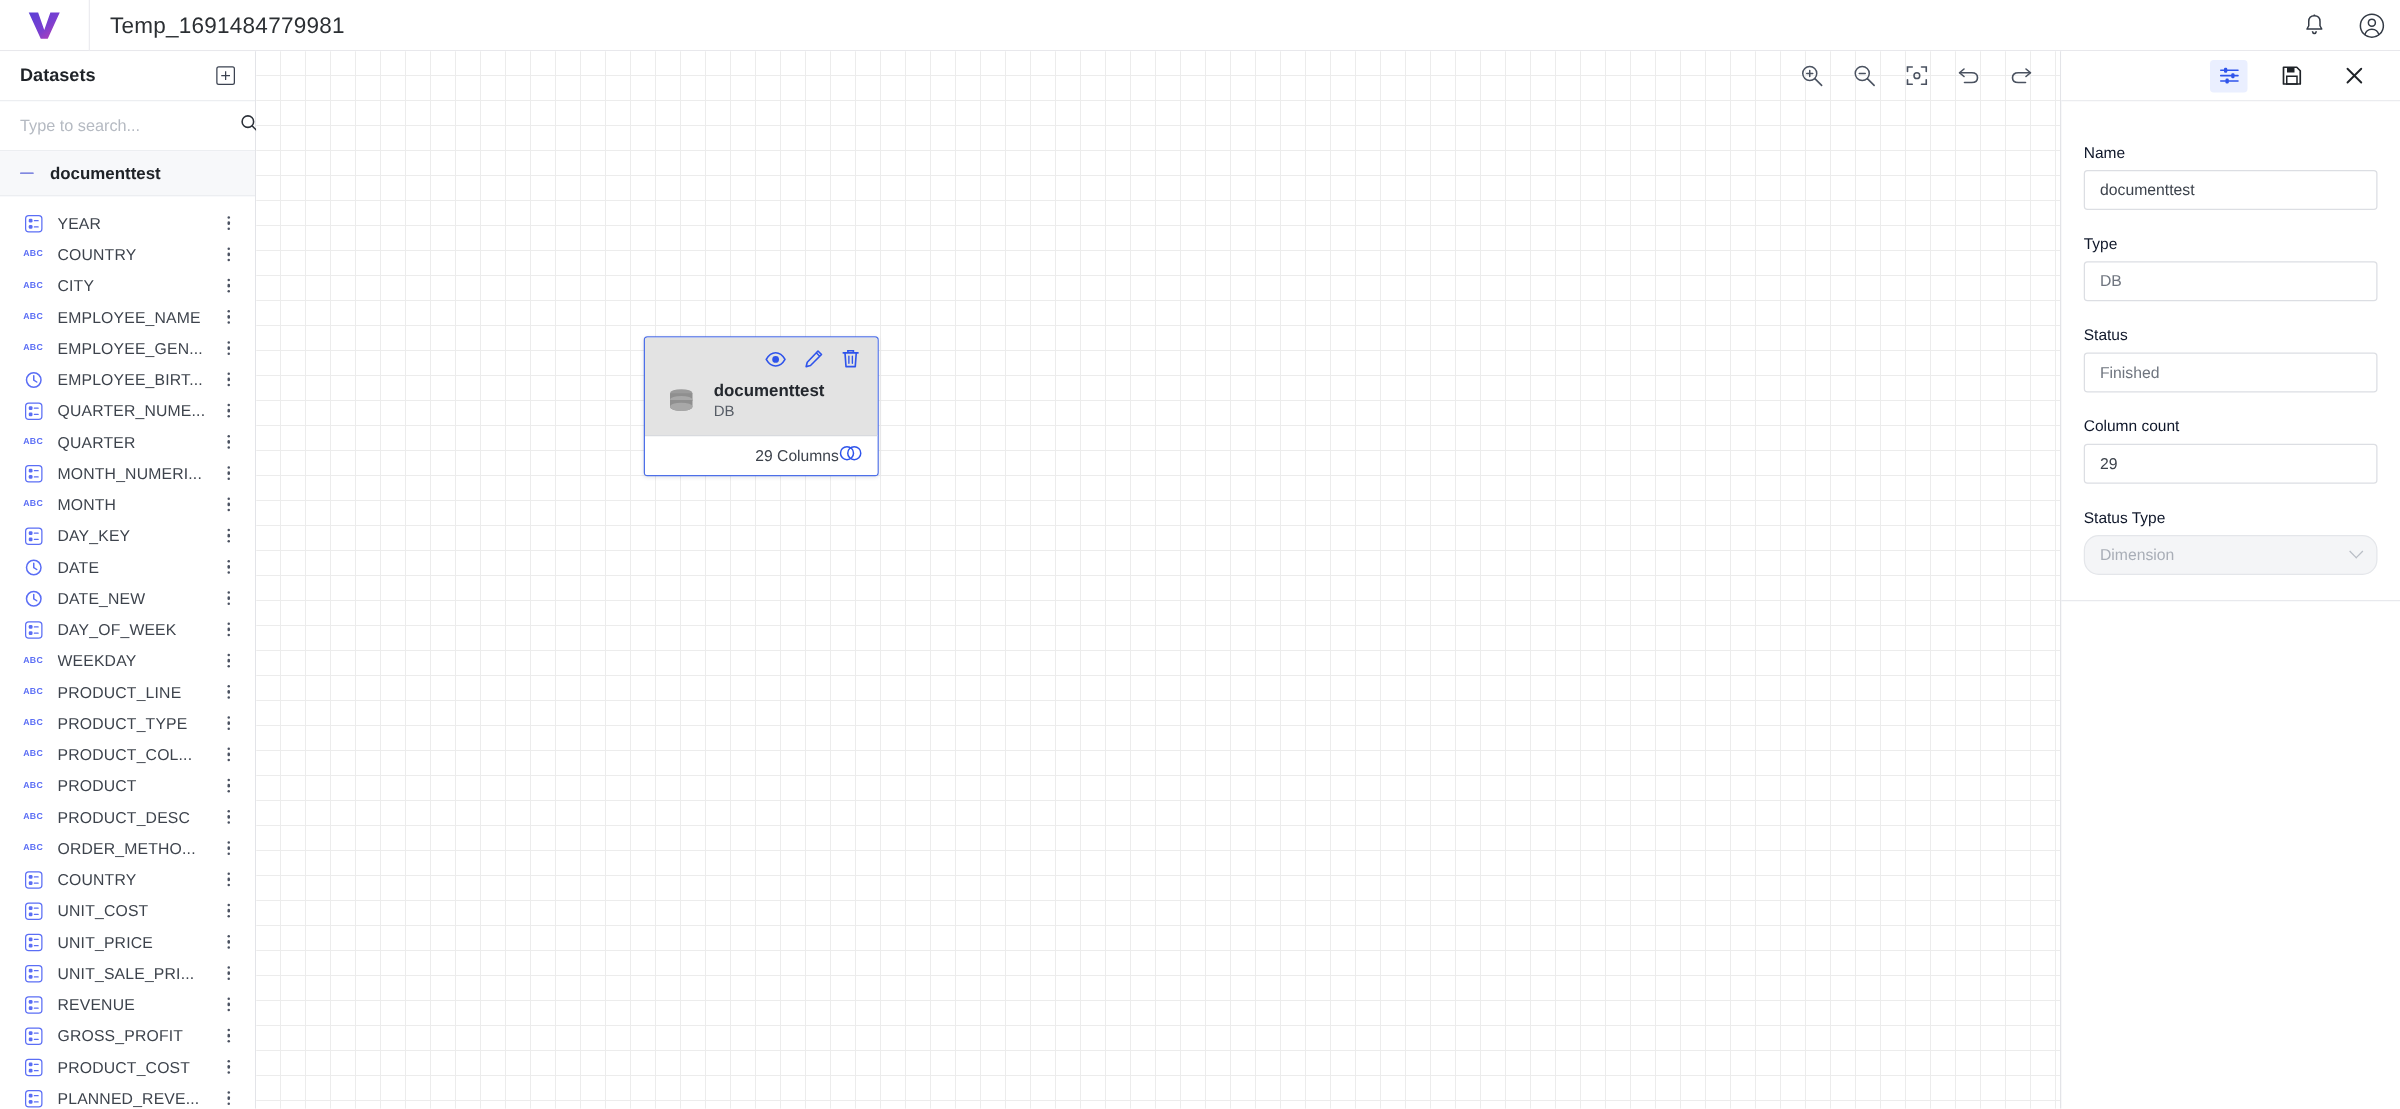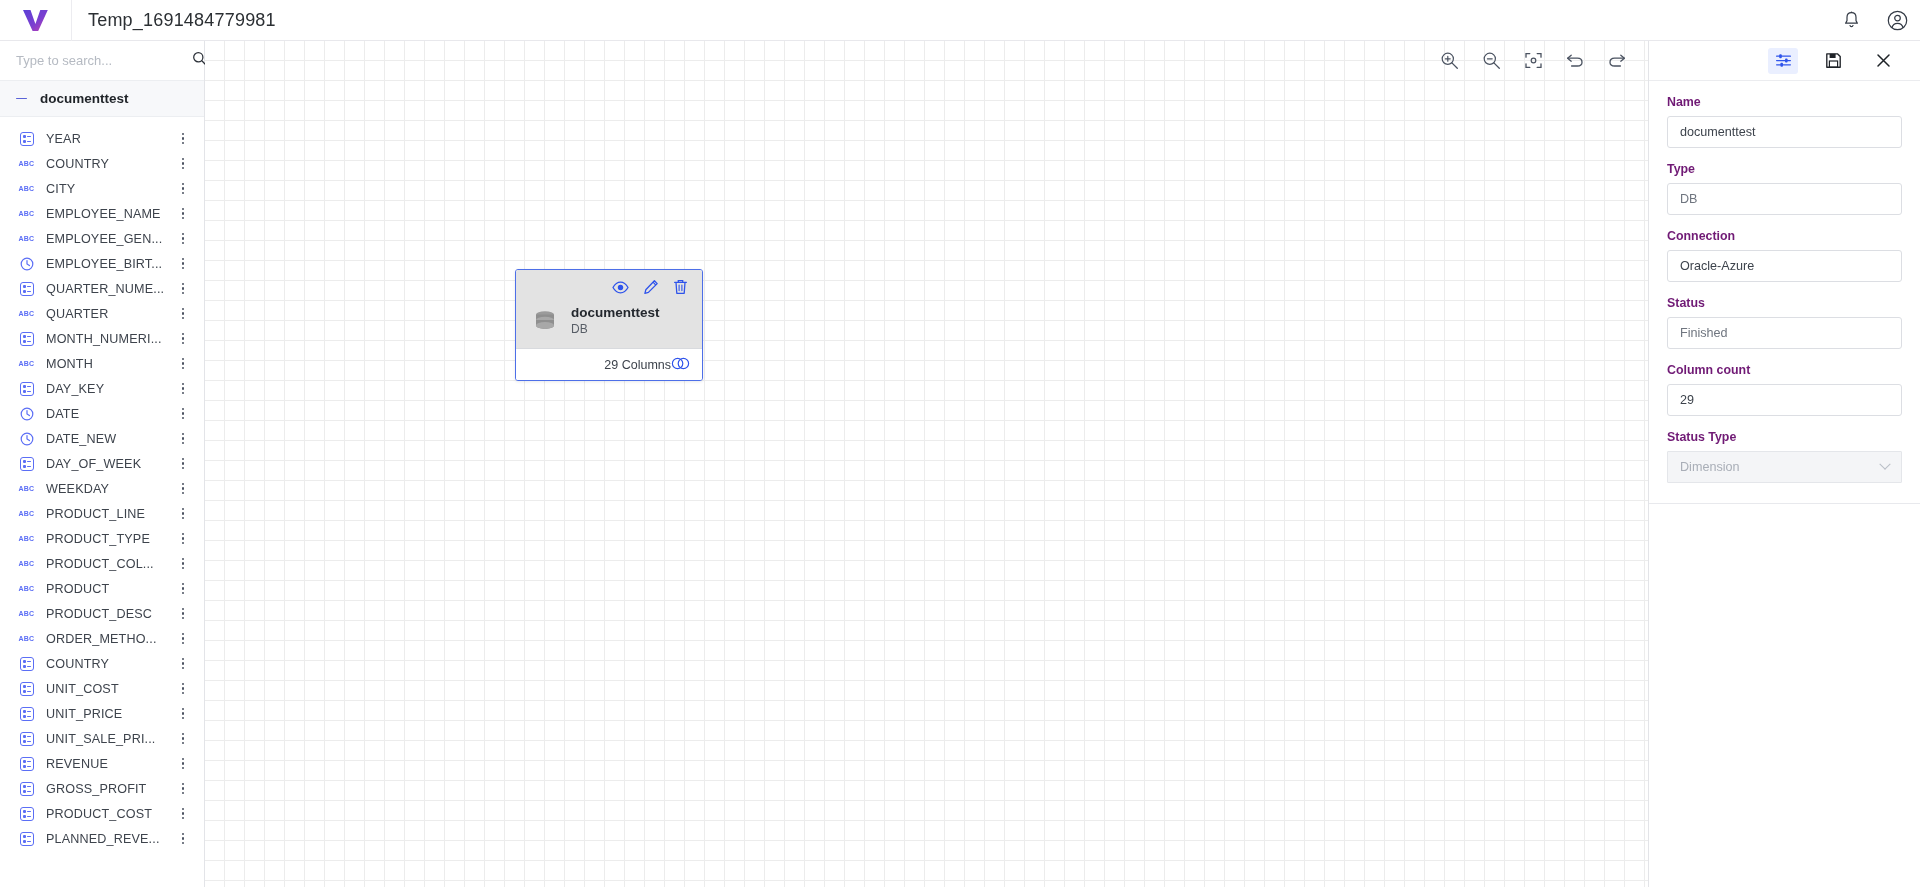--- a/index.html
+++ b/index.html
@@ -218,36 +218,36 @@
     padding: 0 18px;
     background: #f7f8fa;
     border-bottom: 1px solid #eceef1;
     cursor: pointer;
   }
   .rp-section-title { font-size: 13px; font-weight: 700; color: #262a30; }
 
   .rp-fields { padding: 14px 18px 0 18px; }
   .rp-field { margin-bottom: 14px; }
   .rp-label {
-    font-size: 12.4px; font-weight: 700; color: #701a75;
-    display: block; margin-bottom: 7px;
+    font-size: 12.4px; font-weight: 400; color: #0f172a;
+    display: block; margin-bottom: 7px; margin-top: 20px;
   }
   .rp-input {
     width: 100%; height: 32px;
     border: 1px solid #dcdee3; border-radius: 3px;
     background: #ffffff;
     padding: 0 12px;
     font-family: "Liberation Sans", sans-serif;
     font-size: 12.6px; color: #3d434c;
     outline: none;
   }
   .rp-input.muted { color: #6f757f; }
   .rp-select {
     width: 100%; height: 32px;
-    border: 1px solid #e4e6ea; border-radius: 1px;
+    border: 1px solid #e4e6ea; border-radius: 12px;
     background: #f4f5f7;
     padding: 0 12px;
     display: flex; align-items: center; justify-content: space-between;
     font-size: 12.6px; color: #a9aeb7;
     cursor: pointer;
   }
   .chev {
     width: 8px; height: 8px;
     border-right: 1.4px solid #b9bec6; border-bottom: 1.4px solid #b9bec6;
     transform: rotate(45deg) translate(-2px,-2px);
@@ -286,20 +286,24 @@
         <circle cx="10.5" cy="10.5" r="9.2" fill="none" stroke="#333a45" stroke-width="1.2"></circle>
         <circle cx="10.5" cy="8.1" r="2.8" fill="none" stroke="#333a45" stroke-width="1.2"></circle>
         <path d="M4.8 18.2 C5.6 14.8 8 13.4 10.5 13.4 C13 13.4 15.4 14.8 16.2 18.2" fill="none" stroke="#333a45" stroke-width="1.2"></path>
       </svg>
     </div>
   </div>
 
   <div class="body">
 
     <div class="sidebar">
+      <div class="sidebar-header">
+        <span class="sidebar-title">Datasets</span>
+        <span class="add-btn"></span>
+      </div>
 
       <div class="search-row">
         <input class="search-input" type="text" placeholder="Type to search..." style="">
         <span>
           <svg width="15" height="15" viewBox="0 0 15 15">
             <circle cx="6.3" cy="6.3" r="4.6" fill="none" stroke="#2b3038" stroke-width="1.25"></circle>
             <path d="M9.8 9.8 L14 14" stroke="#2b3038" stroke-width="1.25" stroke-linecap="round"></path>
           </svg>
         </span>
       </div>
@@ -819,21 +823,20 @@
           <svg width="15" height="15" viewBox="0 0 15 15">
             <path d="M2 2 L13 13 M13 2 L2 13" stroke="#1f2328" stroke-width="1.5" stroke-linecap="round"></path>
           </svg>
         </div>
       </div>
 
 
       <div class="rp-fields" id="rp-fields">
           <div class="rp-field"><span class="rp-label">Name</span><input class="rp-input" type="text" readonly="" value="documenttest" style=""></div>
           <div class="rp-field"><span class="rp-label">Type</span><input class="rp-input muted" type="text" readonly="" value="DB" style=""></div>
-          <div class="rp-field"><span class="rp-label">Connection</span><input class="rp-input" type="text" readonly="" value="Oracle-Azure" style=""></div>
           <div class="rp-field"><span class="rp-label">Status</span><input class="rp-input muted" type="text" readonly="" value="Finished" style=""></div>
           <div class="rp-field"><span class="rp-label">Column count</span><input class="rp-input" type="text" readonly="" value="29" style=""></div>
           <div class="rp-field">
             <span class="rp-label">Status Type</span>
             <div class="rp-select">
               <span>Dimension</span>
               <span class="chev"></span>
             </div>
           </div>
         </div>

